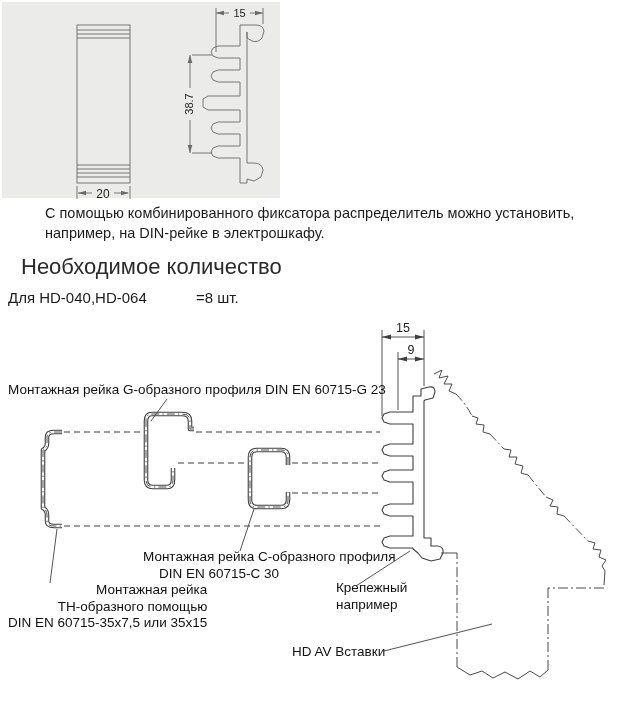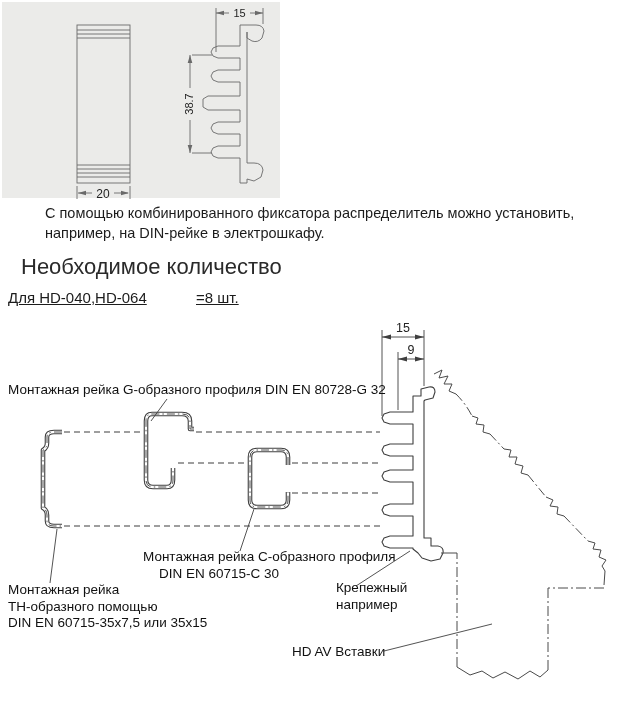--- a/index.html
+++ b/index.html
@@ -3,21 +3,21 @@
 <meta charset="utf-8">
 <style>
   html,body{margin:0;padding:0;background:#fff;}
   #page{position:relative;width:636px;height:702px;background:#ffffff;overflow:hidden;
         font-family:"Liberation Sans", sans-serif;color:#1c1c1c;}
   #graybox{position:absolute;left:2px;top:2px;width:278px;height:196px;background:#ebebe9;}
   svg{position:absolute;left:0;top:0;}
   .lbl{position:absolute;font-size:13.5px;line-height:16.5px;color:#111;white-space:nowrap;}
   .para{position:absolute;left:8px;top:204px;font-size:14.5px;line-height:19.5px;color:#1c1c1c;margin-left:37px;}
   .heading{position:absolute;left:21px;top:254px;font-size:22px;color:#2a2a2a;}
-  .qty{position:absolute;top:289px;font-size:15px;color:#1c1c1c;white-space:nowrap;text-decoration:underline;}
+  .qty{position:absolute;top:289px;font-size:15px;color:#1c1c1c;white-space:nowrap;}
   .dimtxt{font-family:"Liberation Sans", sans-serif;fill:#222;}
 </style>
 </head>
 <body>
 
 <div id="page">
 
   <div id="graybox"></div>
 
   <svg width="636" height="702" viewBox="0 0 636 702">
@@ -132,28 +132,28 @@
   <div class="para">
     <div>С помощью комбинированного фиксатора распределитель можно установить,</div>
     <div>например, на DIN-рейке в электрошкафу.</div>
   </div>
 
   <div class="heading">Необходимое количество</div>
 
   <div class="qty" style="left:8px;">Для HD-040,HD-064</div>
   <div class="qty" style="left:196px;">=8 шт.</div>
 
-  <div class="lbl" style="left:8px;top:382px;">Монтажная рейка G-образного профиля DIN EN 80728-G 32</div>
+  <div class="lbl" style="left:8px;top:382px;">Монтажная рейка G-образного профиля DIN EN 60715-G 23</div>
 
   <div class="lbl" style="left:143px;top:549px;">
     <div>Монтажная рейка С-образного профиля</div>
     <div style="margin-left:16px;">DIN EN 60715-C 30</div>
   </div>
 
-  <div class="lbl" style="left:8px;top:582px;">
+  <div class="lbl" style="left:8px;top:582px;text-align:right;">
     <div>Монтажная рейка</div>
     <div>ТН-образного помощью</div>
     <div>DIN EN 60715-35x7,5 или 35x15</div>
   </div>
 
   <div class="lbl" style="left:292px;top:580px;margin-left:44px;">
     <div>Крепежный</div>
     <div>например</div>
   </div>
 

